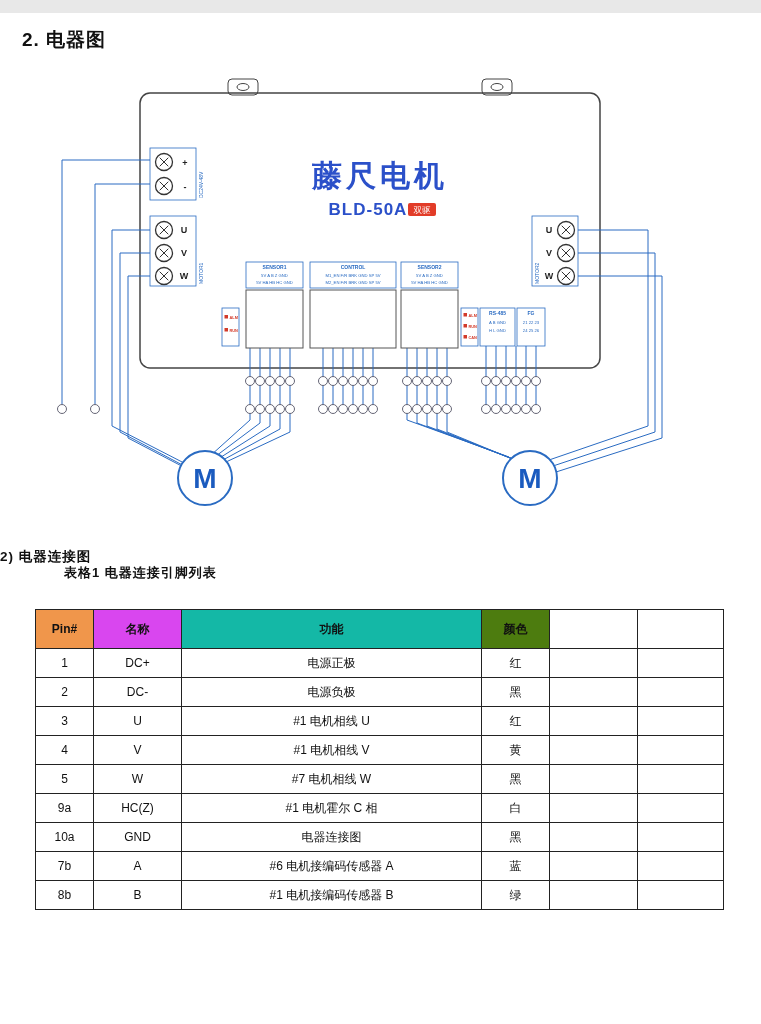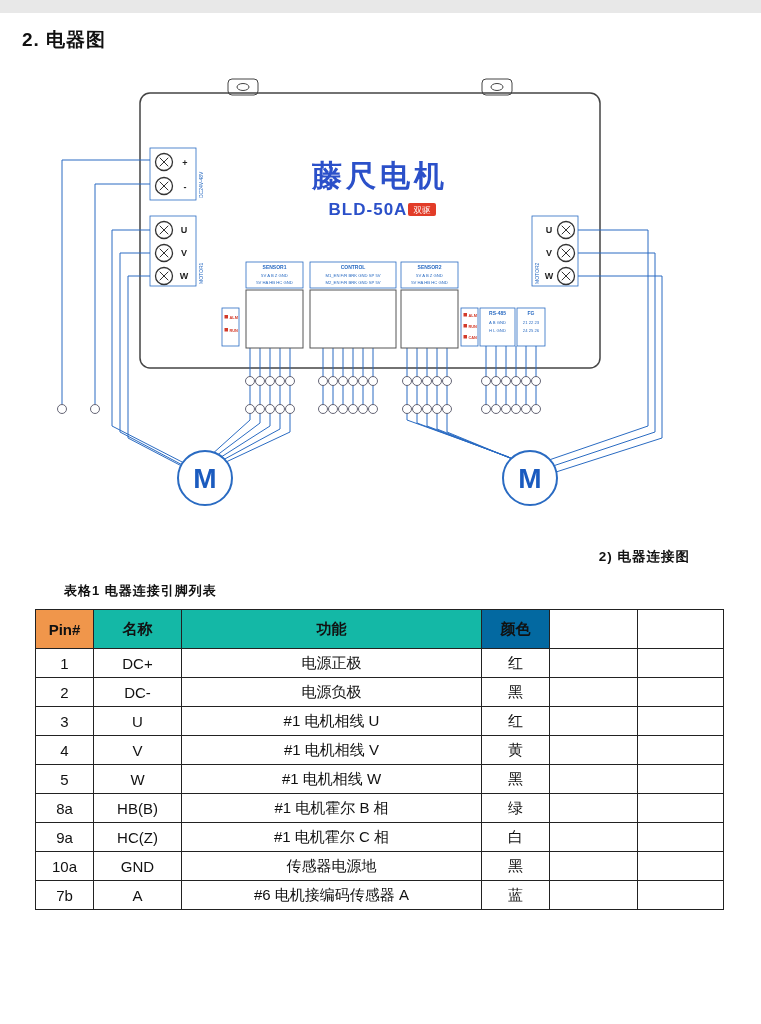--- a/index.html
+++ b/index.html
@@ -2,23 +2,23 @@
 <html><head>
 <meta charset="utf-8">
 <style>
   html,body{margin:0;padding:0;background:#e8e8e8;}
   .page{
     width:761px;height:1024px;background:#ffffff;position:relative;margin:13px auto;
     font-family:"Liberation Sans","DejaVu Sans",sans-serif;color:#111;overflow:hidden;
   }
   .title{position:absolute;top:14px;left:22px;font-size:19px;font-weight:bold;letter-spacing:1px;}
   svg.diagram{position:absolute;top:55px;left:0;}
-  .fig-caption{position:absolute;top:535px;left:0;width:690px;text-align:right;font-size:13.5px;font-weight:bold;letter-spacing:1px;}
-  .tbl-caption{position:absolute;top:569px;left:64px;font-size:13px;font-weight:bold;letter-spacing:1px;}
-  table.pins{position:absolute;top:596px;left:35px;width:688px;border-collapse:collapse;table-layout:fixed;font-size:15px;}
+  .fig-caption{position:absolute;top:535px;left:0;width:690px;text-align:left;font-size:13.5px;font-weight:bold;letter-spacing:1px;}
+  .tbl-caption{position:absolute;top:551px;left:64px;font-size:13px;font-weight:bold;letter-spacing:1px;}
+  table.pins{position:absolute;top:596px;left:35px;width:688px;border-collapse:collapse;table-layout:fixed;font-size:12px;}
   table.pins th,table.pins td{border:1px solid #222;text-align:center;padding:0;height:28px;font-weight:normal;overflow:hidden;white-space:nowrap;}
   table.pins thead th{height:38px;font-weight:bold;}
   
   .outline{fill:#fff;stroke:#444;stroke-width:1.5;}
   .thin{fill:none;stroke:#444;stroke-width:1;}
   .shroud{fill:#fff;stroke:#555;stroke-width:1;}
   .blue-box{fill:#fff;stroke:#2a6bc2;stroke-width:0.8;}
   .wire{fill:none;stroke:#2a6bc2;stroke-width:1;}
   .pin{fill:#fff;stroke:#556;stroke-width:0.9;}
   .screw{fill:#fff;stroke:#333;stroke-width:1.3;}
@@ -277,23 +277,23 @@
       <col style="width:58px">
         <col style="width:88px">
         <col style="width:300px">
       <col style="width:68px">
         <col style="width:88px">
         <col style="width:86px">
     </colgroup>
     <thead>
         <tr id="pin-head-row">
           <th style="background: rgb(240, 150, 75);">Pin#</th>
-          <th style="background: #14b8a6;">名称</th>
+          <th style="background: #d946ef;">名称</th>
           <th style="background: #14b8a6;">功能</th>
-          <th style="background: #0369a1;">颜色</th>
+          <th style="background: #4d7c0f;">颜色</th>
           <th></th>
           <th></th>
         </tr>
       </thead>
     <tbody id="pin-tbody">
         <tr>
           <td>1</td>
           <td>DC+</td>
           <td>电源正极</td>
           <td>红</td>
@@ -320,53 +320,53 @@
           <td>4</td>
           <td>V</td>
           <td>#1 电机相线 V</td>
           <td>黄</td>
           <td></td>
           <td></td>
         </tr>
         <tr>
           <td>5</td>
           <td>W</td>
-          <td>#1 电机相线 W</td>
+          <td>#7 电机相线 W</td>
           <td>黑</td>
-          <td></td>
-          <td></td>
-        </tr>
-        <tr>
-          <td>8a</td>
-          <td>HB(B)</td>
-          <td>#1 电机霍尔 B 相</td>
-          <td>绿</td>
           <td></td>
           <td></td>
         </tr>
         <tr>
           <td>9a</td>
           <td>HC(Z)</td>
           <td>#1 电机霍尔 C 相</td>
           <td>白</td>
           <td></td>
           <td></td>
         </tr>
         <tr>
           <td>10a</td>
           <td>GND</td>
-          <td>传感器电源地</td>
+          <td>电器连接图</td>
           <td>黑</td>
           <td></td>
           <td></td>
         </tr>
         <tr>
           <td>7b</td>
           <td>A</td>
           <td>#6 电机接编码传感器 A</td>
           <td>蓝</td>
           <td></td>
           <td></td>
         </tr>
+        <tr>
+          <td>8b</td>
+          <td>B</td>
+          <td>#1 电机接编码传感器 B</td>
+          <td>绿</td>
+          <td></td>
+          <td></td>
+        </tr>
       </tbody>
   </table>
 
 </div>
 
 </body></html>

